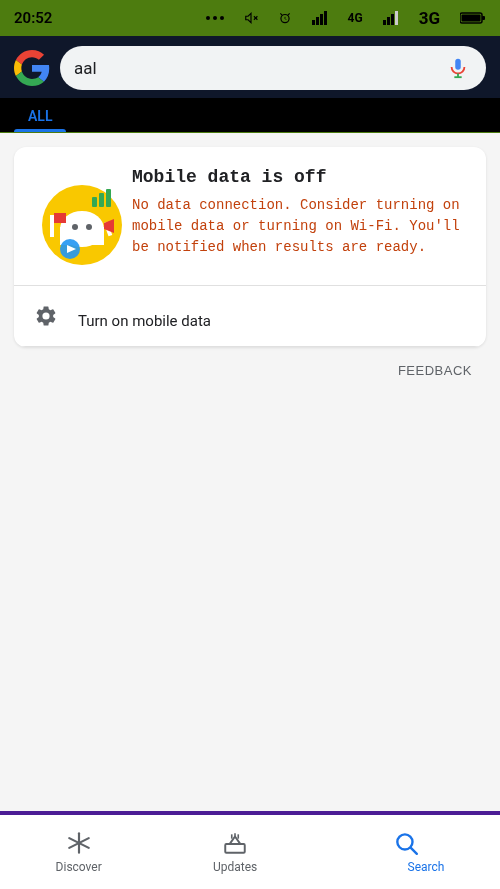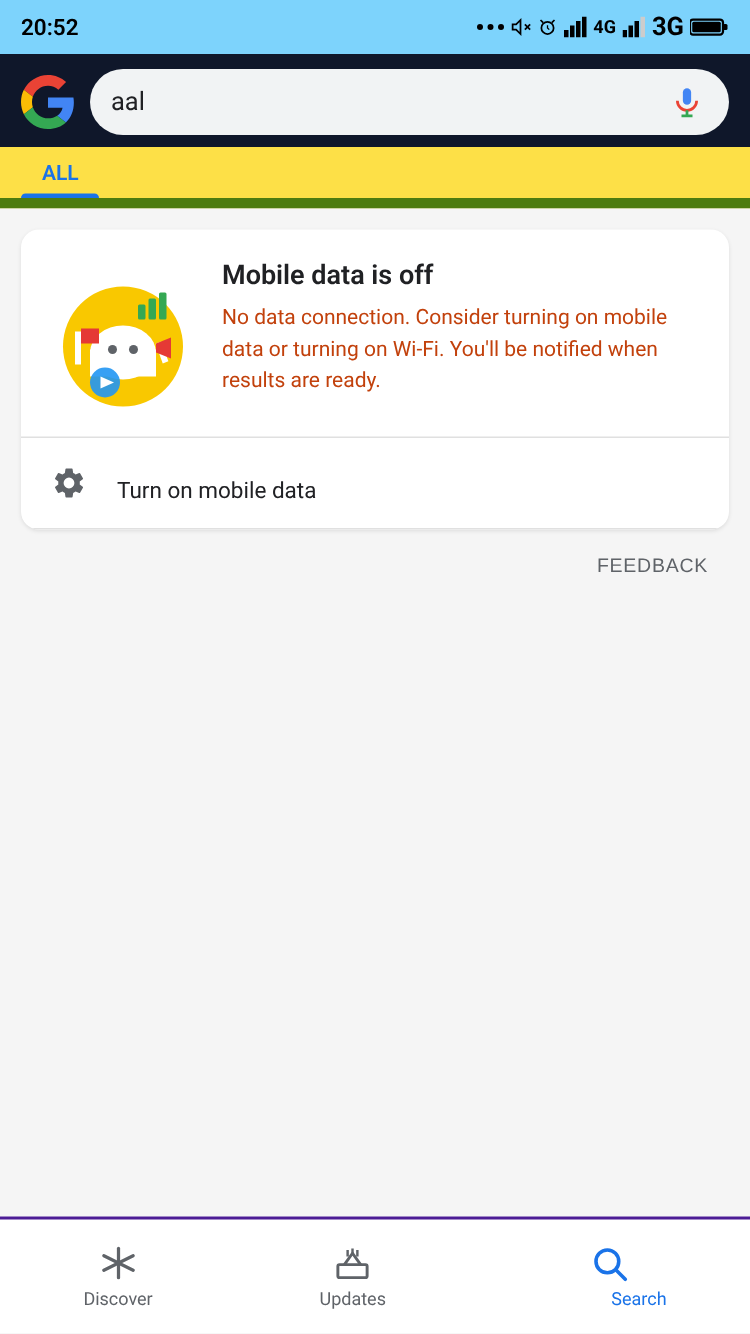--- a/index.html
+++ b/index.html
@@ -7,36 +7,36 @@
       width: 500px;
       height: 889px;
       background: #f5f5f5;
       font-family: 'Roboto', Arial, sans-serif;
       position: relative;
       overflow: hidden;
     }
 
     
     .status-bar {
-      background: #7dd3fc;
+      background: #4d7c0f;
       height: 36px;
       display: flex;
       align-items: center;
       justify-content: space-between;
       padding: 0 14px;
     }
     .status-time {
       font-size: 15px;
       font-weight: 600;
       color: #000;
     }
     .status-icons {
       display: flex;
       align-items: center;
-      gap: 4px;
+      gap: 20px;
     }
     .status-icons span {
       font-size: 11px;
       color: #000;
     }
 
     
     .search-bar-container {
       background: #0f172a;
       padding: 10px 14px 8px;
@@ -66,23 +66,23 @@
     .mic-icon-wrapper {
       width: 28px;
       height: 28px;
       display: flex;
       align-items: center;
       justify-content: center;
     }
 
     
     .tabs-bar {
-      background: #fde047;
-      display: flex;
-      border-bottom: 7px solid #4d7c0f;
+      background: #000000;
+      display: flex;
+      border-bottom: 1px solid #4d7c0f;
       padding: 0 14px;
     }
     .tab-item {
       padding: 10px 14px 8px;
       font-size: 14px;
       font-weight: 600;
       color: #5f6368;
       cursor: pointer;
       position: relative;
     }
@@ -111,22 +111,22 @@
       background: #fff;
       border-radius: 12px;
       overflow: hidden;
       box-shadow: 0 1px 3px rgba(0,0,0,0.1);
     }
 
     
     .card-top {
       padding: 20px 18px 18px;
       display: flex;
-      gap: 16px;
       align-items: flex-start;
+      font-family: Liberation Mono, monospace;
     }
     .card-illustration {
       width: 100px;
       height: 100px;
       flex-shrink: 0;
       position: relative;
     }
     .card-text-area {
       flex: 1;
     }
@@ -185,21 +185,21 @@
     }
 
     
     .bottom-nav {
       position: absolute;
       bottom: 0;
       left: 0;
       right: 0;
       height: 78px;
       background: #fff;
-      border-top: 2px solid #4c1d95;
+      border-top: 4px solid #4c1d95;
       display: flex;
       align-items: center;
       justify-content: space-around;
     }
     .nav-item {
       display: flex;
       flex-direction: column;
       align-items: center;
       gap: 4px;
       cursor: pointer;

